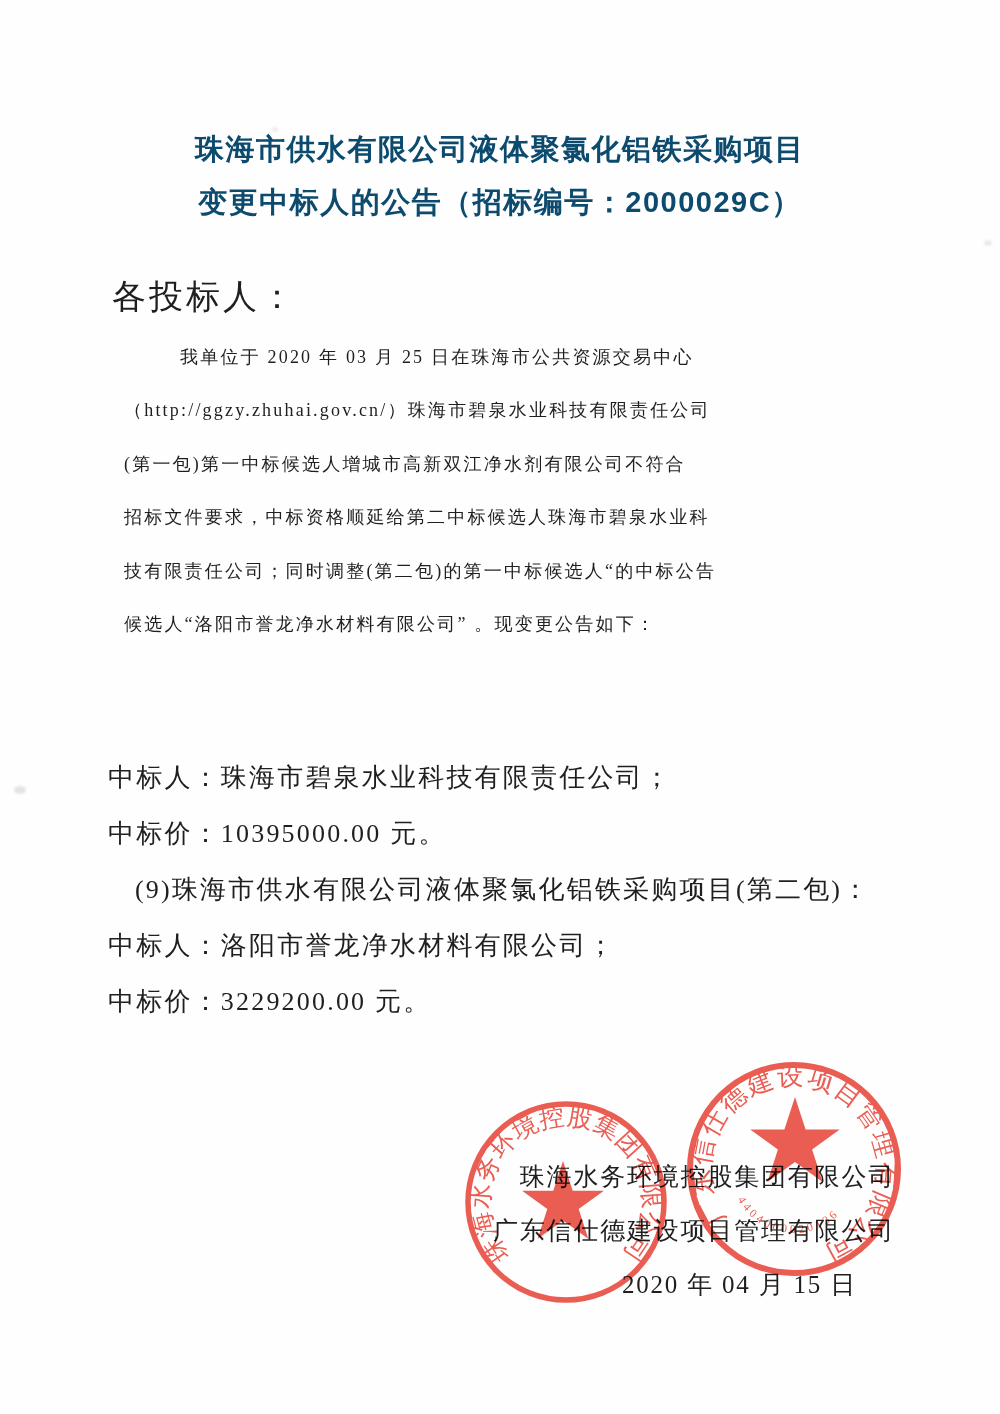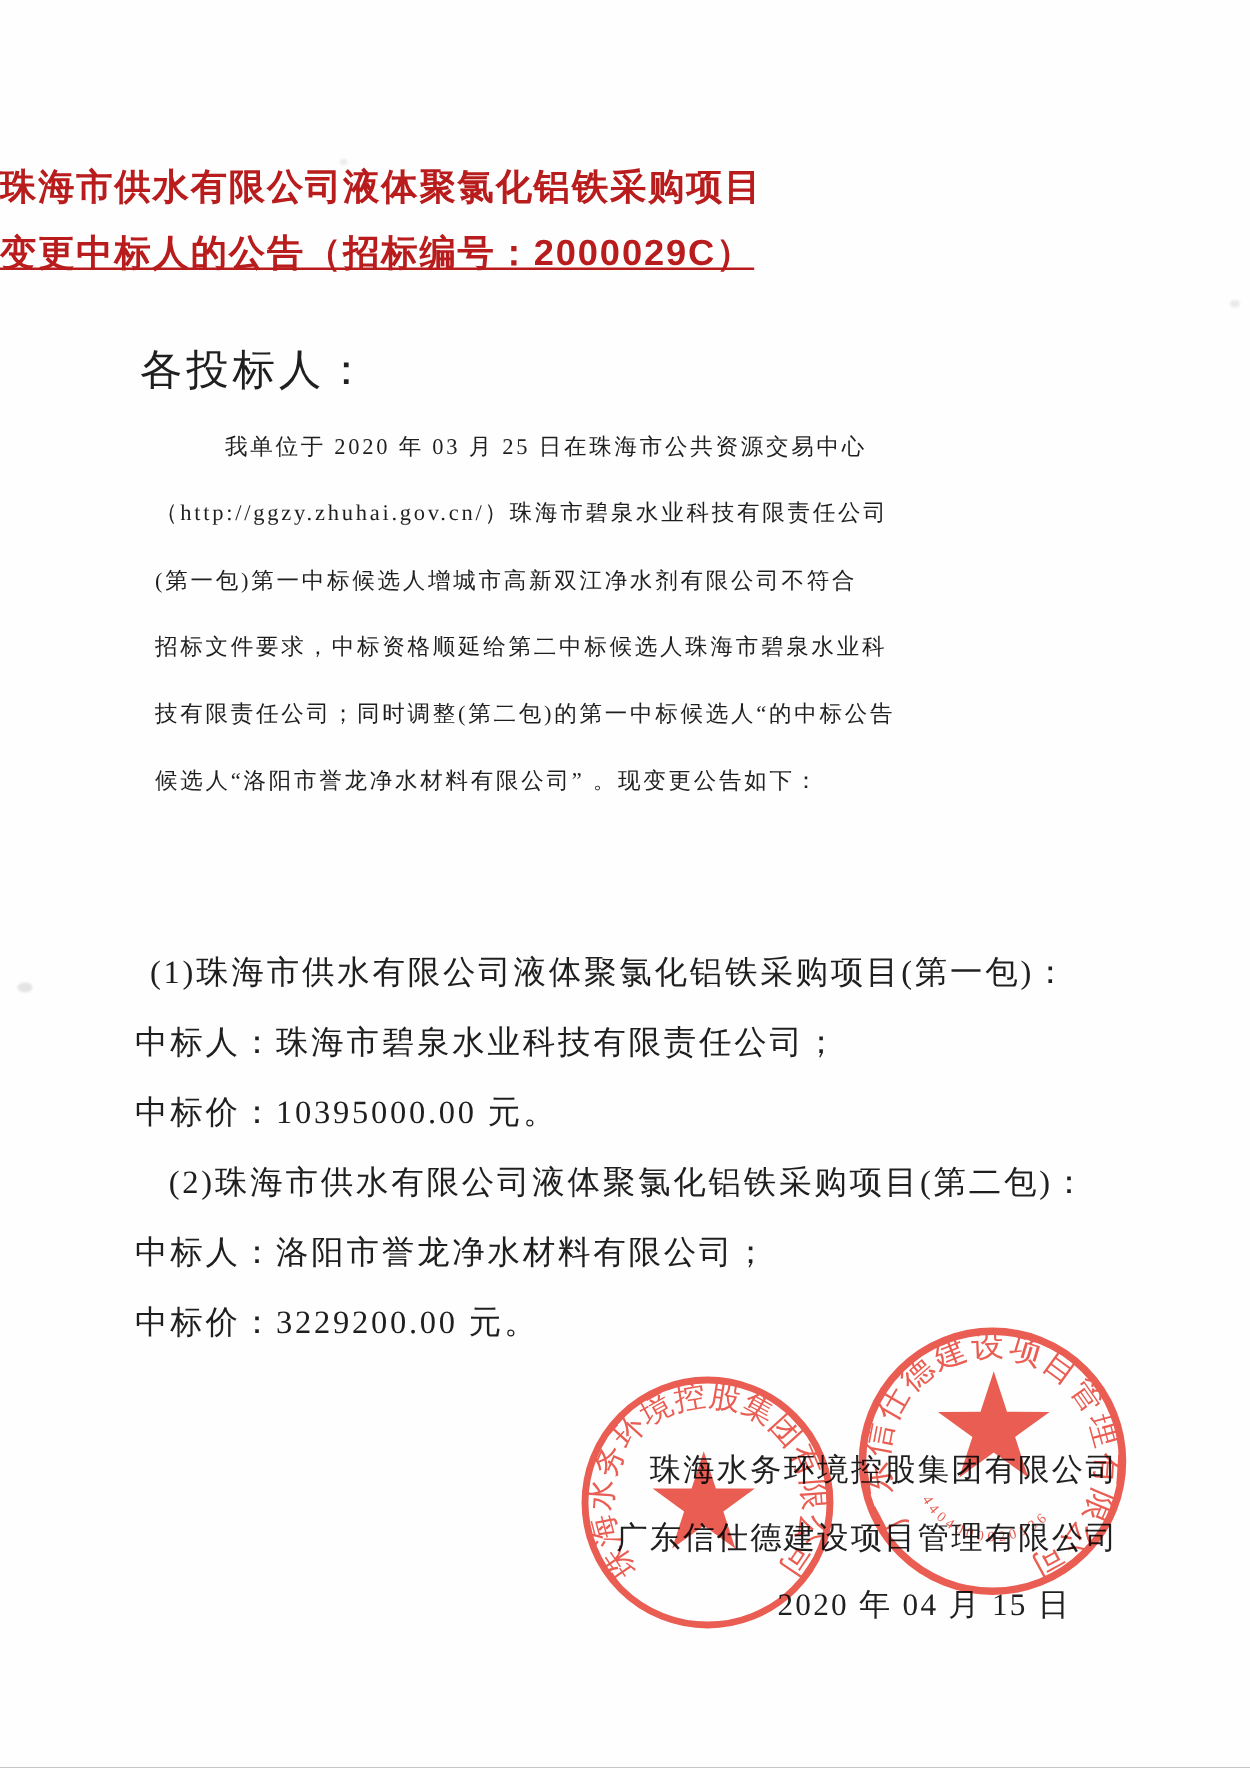--- a/index.html
+++ b/index.html
@@ -9,30 +9,30 @@
     height:1414px;
     margin:0 auto;
     background:#fefefe;
     overflow:hidden;
     color:#1f1f1f;
     font-family:"Liberation Serif","DejaVu Serif",serif;
   }
   .title{
     position:absolute;
     left:0; width:1000px;
-    text-align:left;
+    text-align:center;
     margin:0;
     font-family:"Liberation Sans","DejaVu Sans",sans-serif;
     font-weight:700;
     font-size:29px;
     letter-spacing:1.5px;
-    color:#b91c1c;
+    color:#0c4a6e;
   }
   .title.l1{top:130px;}
-  .title.l2{top:183px;text-decoration:underline;}
+  .title.l2{top:183px;}
   .salutation{
     position:absolute;
     left:112px; top:277px;
     font-size:34px;
     letter-spacing:3px;
     line-height:40px;
   }
   .para{
     position:absolute;
     left:108px; top:331px;
@@ -99,24 +99,23 @@
   <div class="para">
     <div class="pline indent">我单位于 2020 年 03 月 25 日在珠海市公共资源交易中心</div>
     <div class="pline">（http://ggzy.zhuhai.gov.cn/）珠海市碧泉水业科技有限责任公司</div>
     <div class="pline">(第一包)第一中标候选人增城市高新双江净水剂有限公司不符合</div>
     <div class="pline">招标文件要求，中标资格顺延给第二中标候选人珠海市碧泉水业科</div>
     <div class="pline">技有限责任公司；同时调整(第二包)的第一中标候选人“的中标公告</div>
     <div class="pline">候选人“洛阳市誉龙净水材料有限公司” 。现变更公告如下：</div>
   </div>
 
   <div class="items">
-    <div class="iline h1i">(1)珠海市供水有限公司液体聚氯化铝铁采购项目(第一包)：</div>
     <div class="iline">中标人：珠海市碧泉水业科技有限责任公司；</div>
     <div class="iline">中标价：10395000.00 元。</div>
-    <div class="iline h2i">(2)珠海市供水有限公司液体聚氯化铝铁采购项目(第二包)：</div>
+    <div class="iline h2i">(9)珠海市供水有限公司液体聚氯化铝铁采购项目(第二包)：</div>
     <div class="iline">中标人：洛阳市誉龙净水材料有限公司；</div>
     <div class="iline">中标价：3229200.00 元。</div>
   </div>
 
   <div class="sig">
     <div class="sline">珠海水务环境控股集团有限公司</div>
     <div class="sline">广东信仕德建设项目管理有限公司</div>
     <div class="sline date">2020 年 04 月 15 日</div>
   </div>
 

